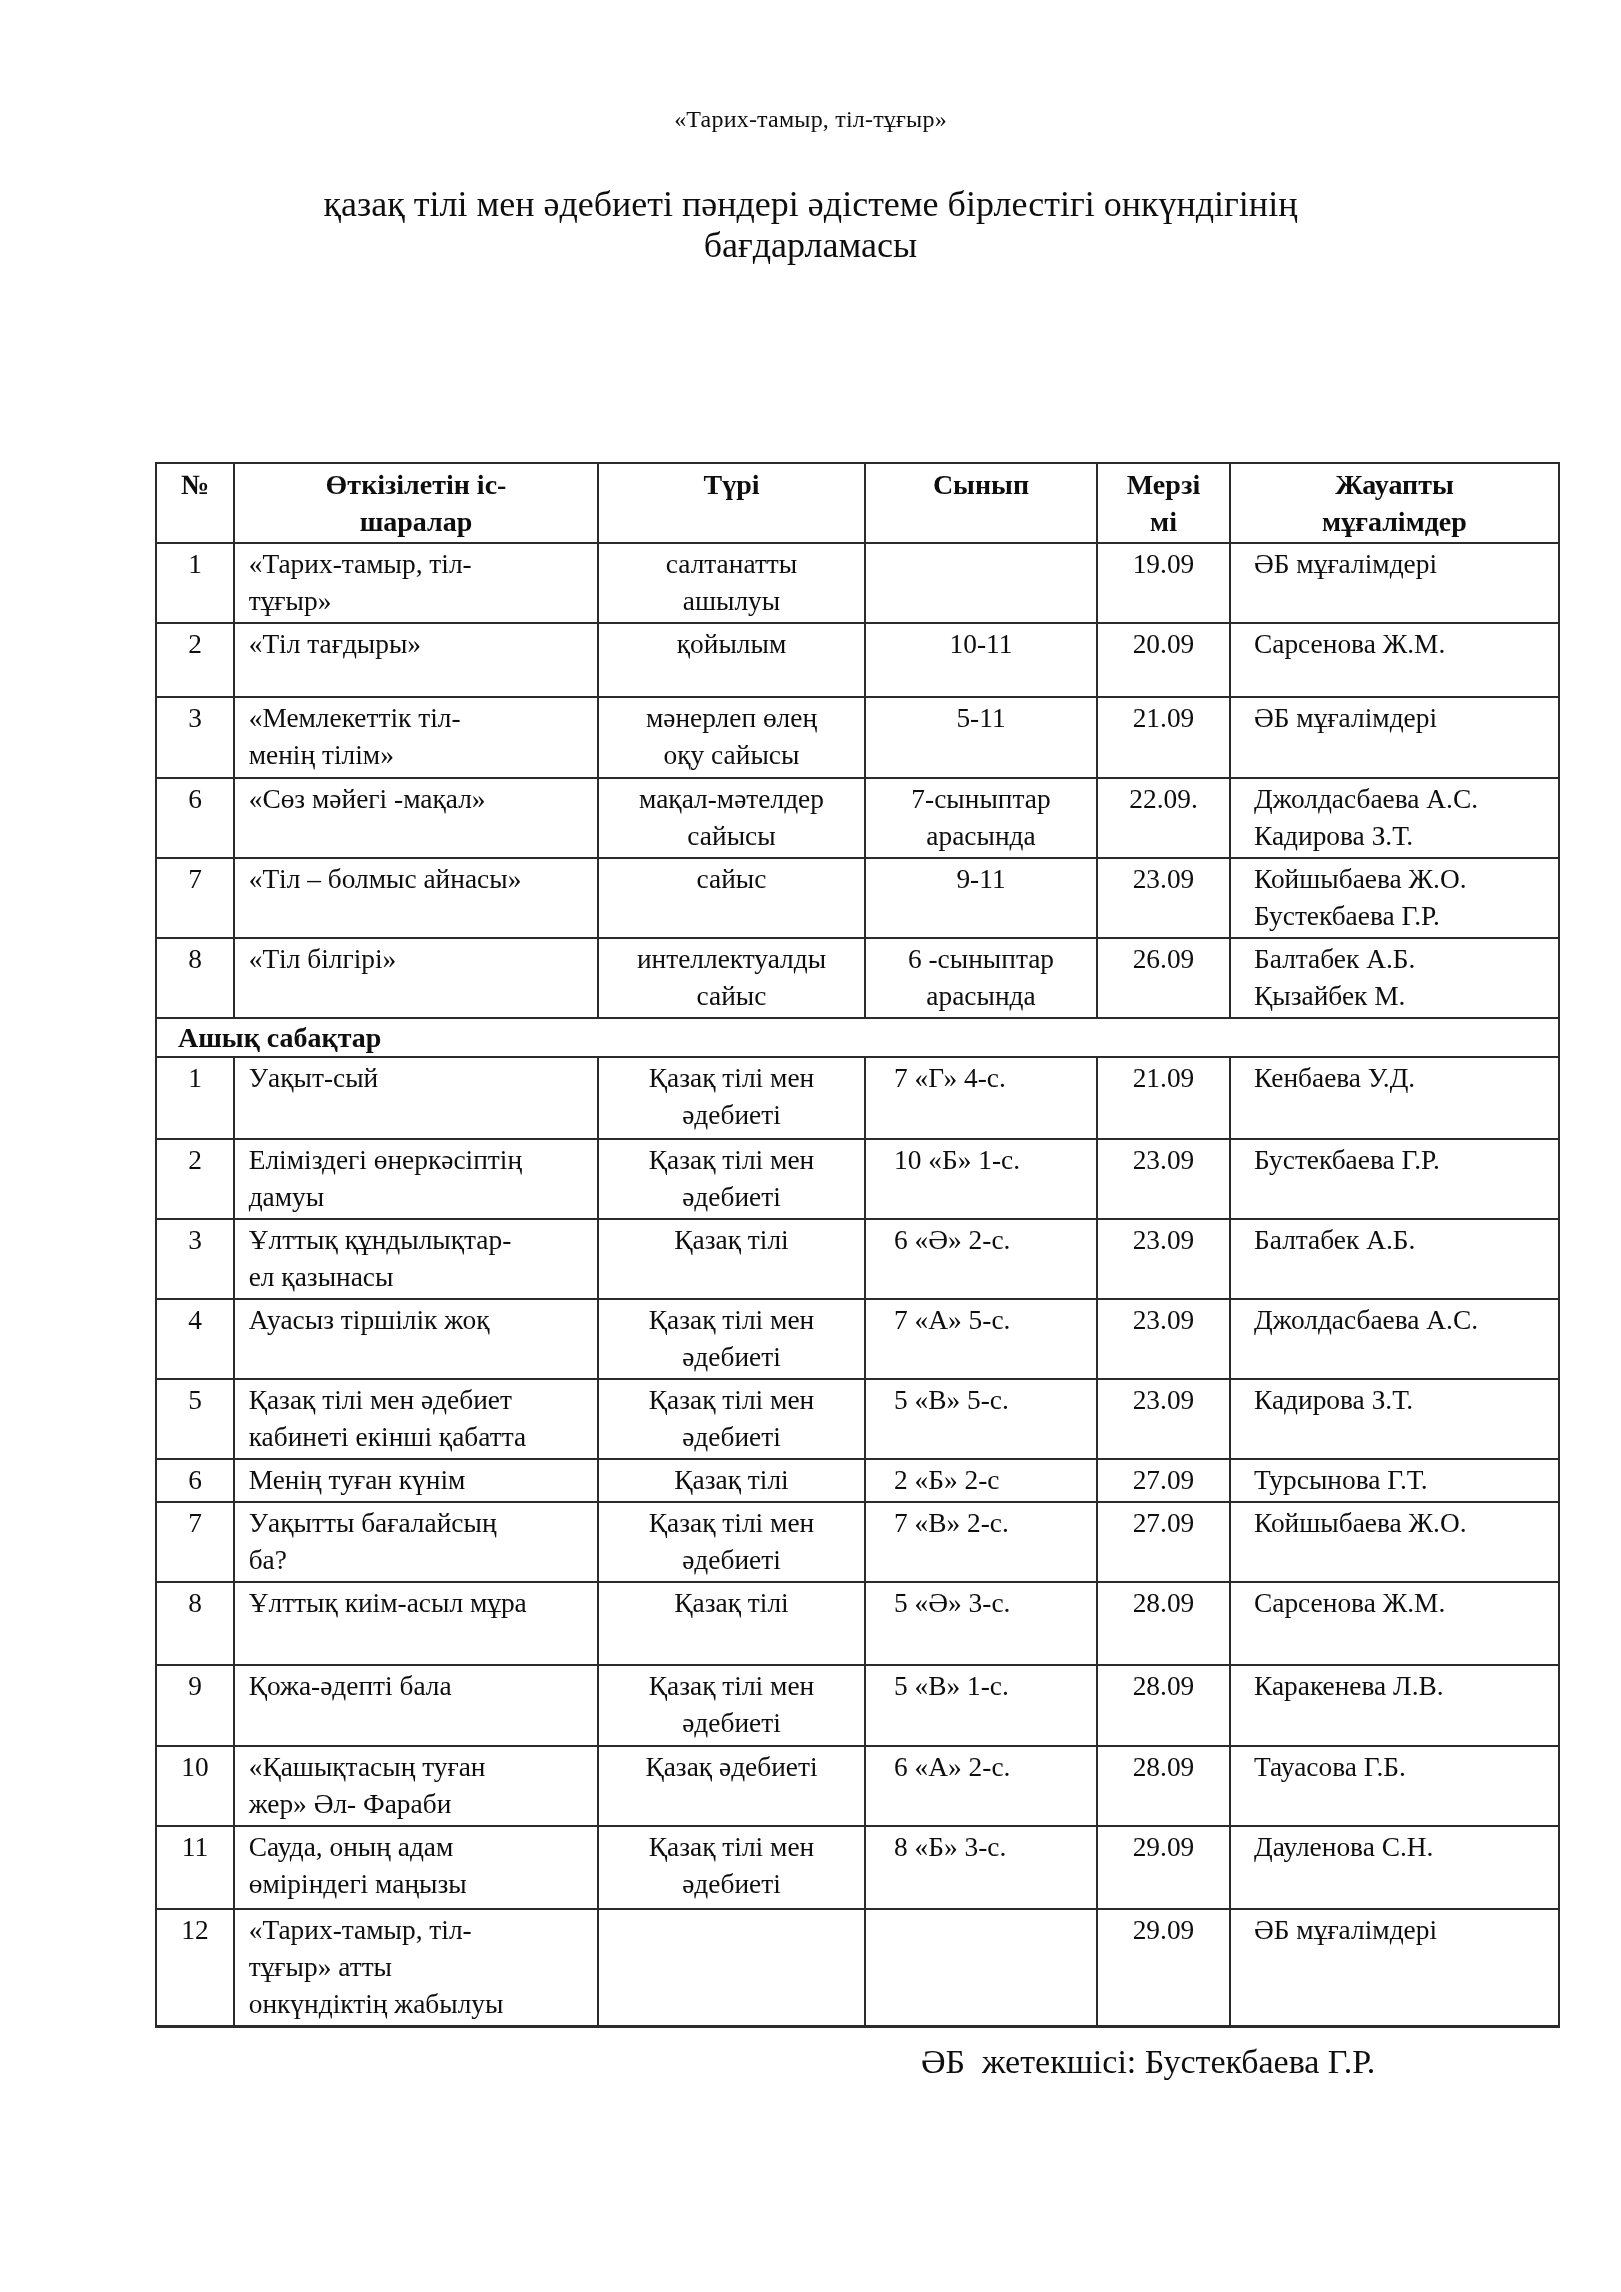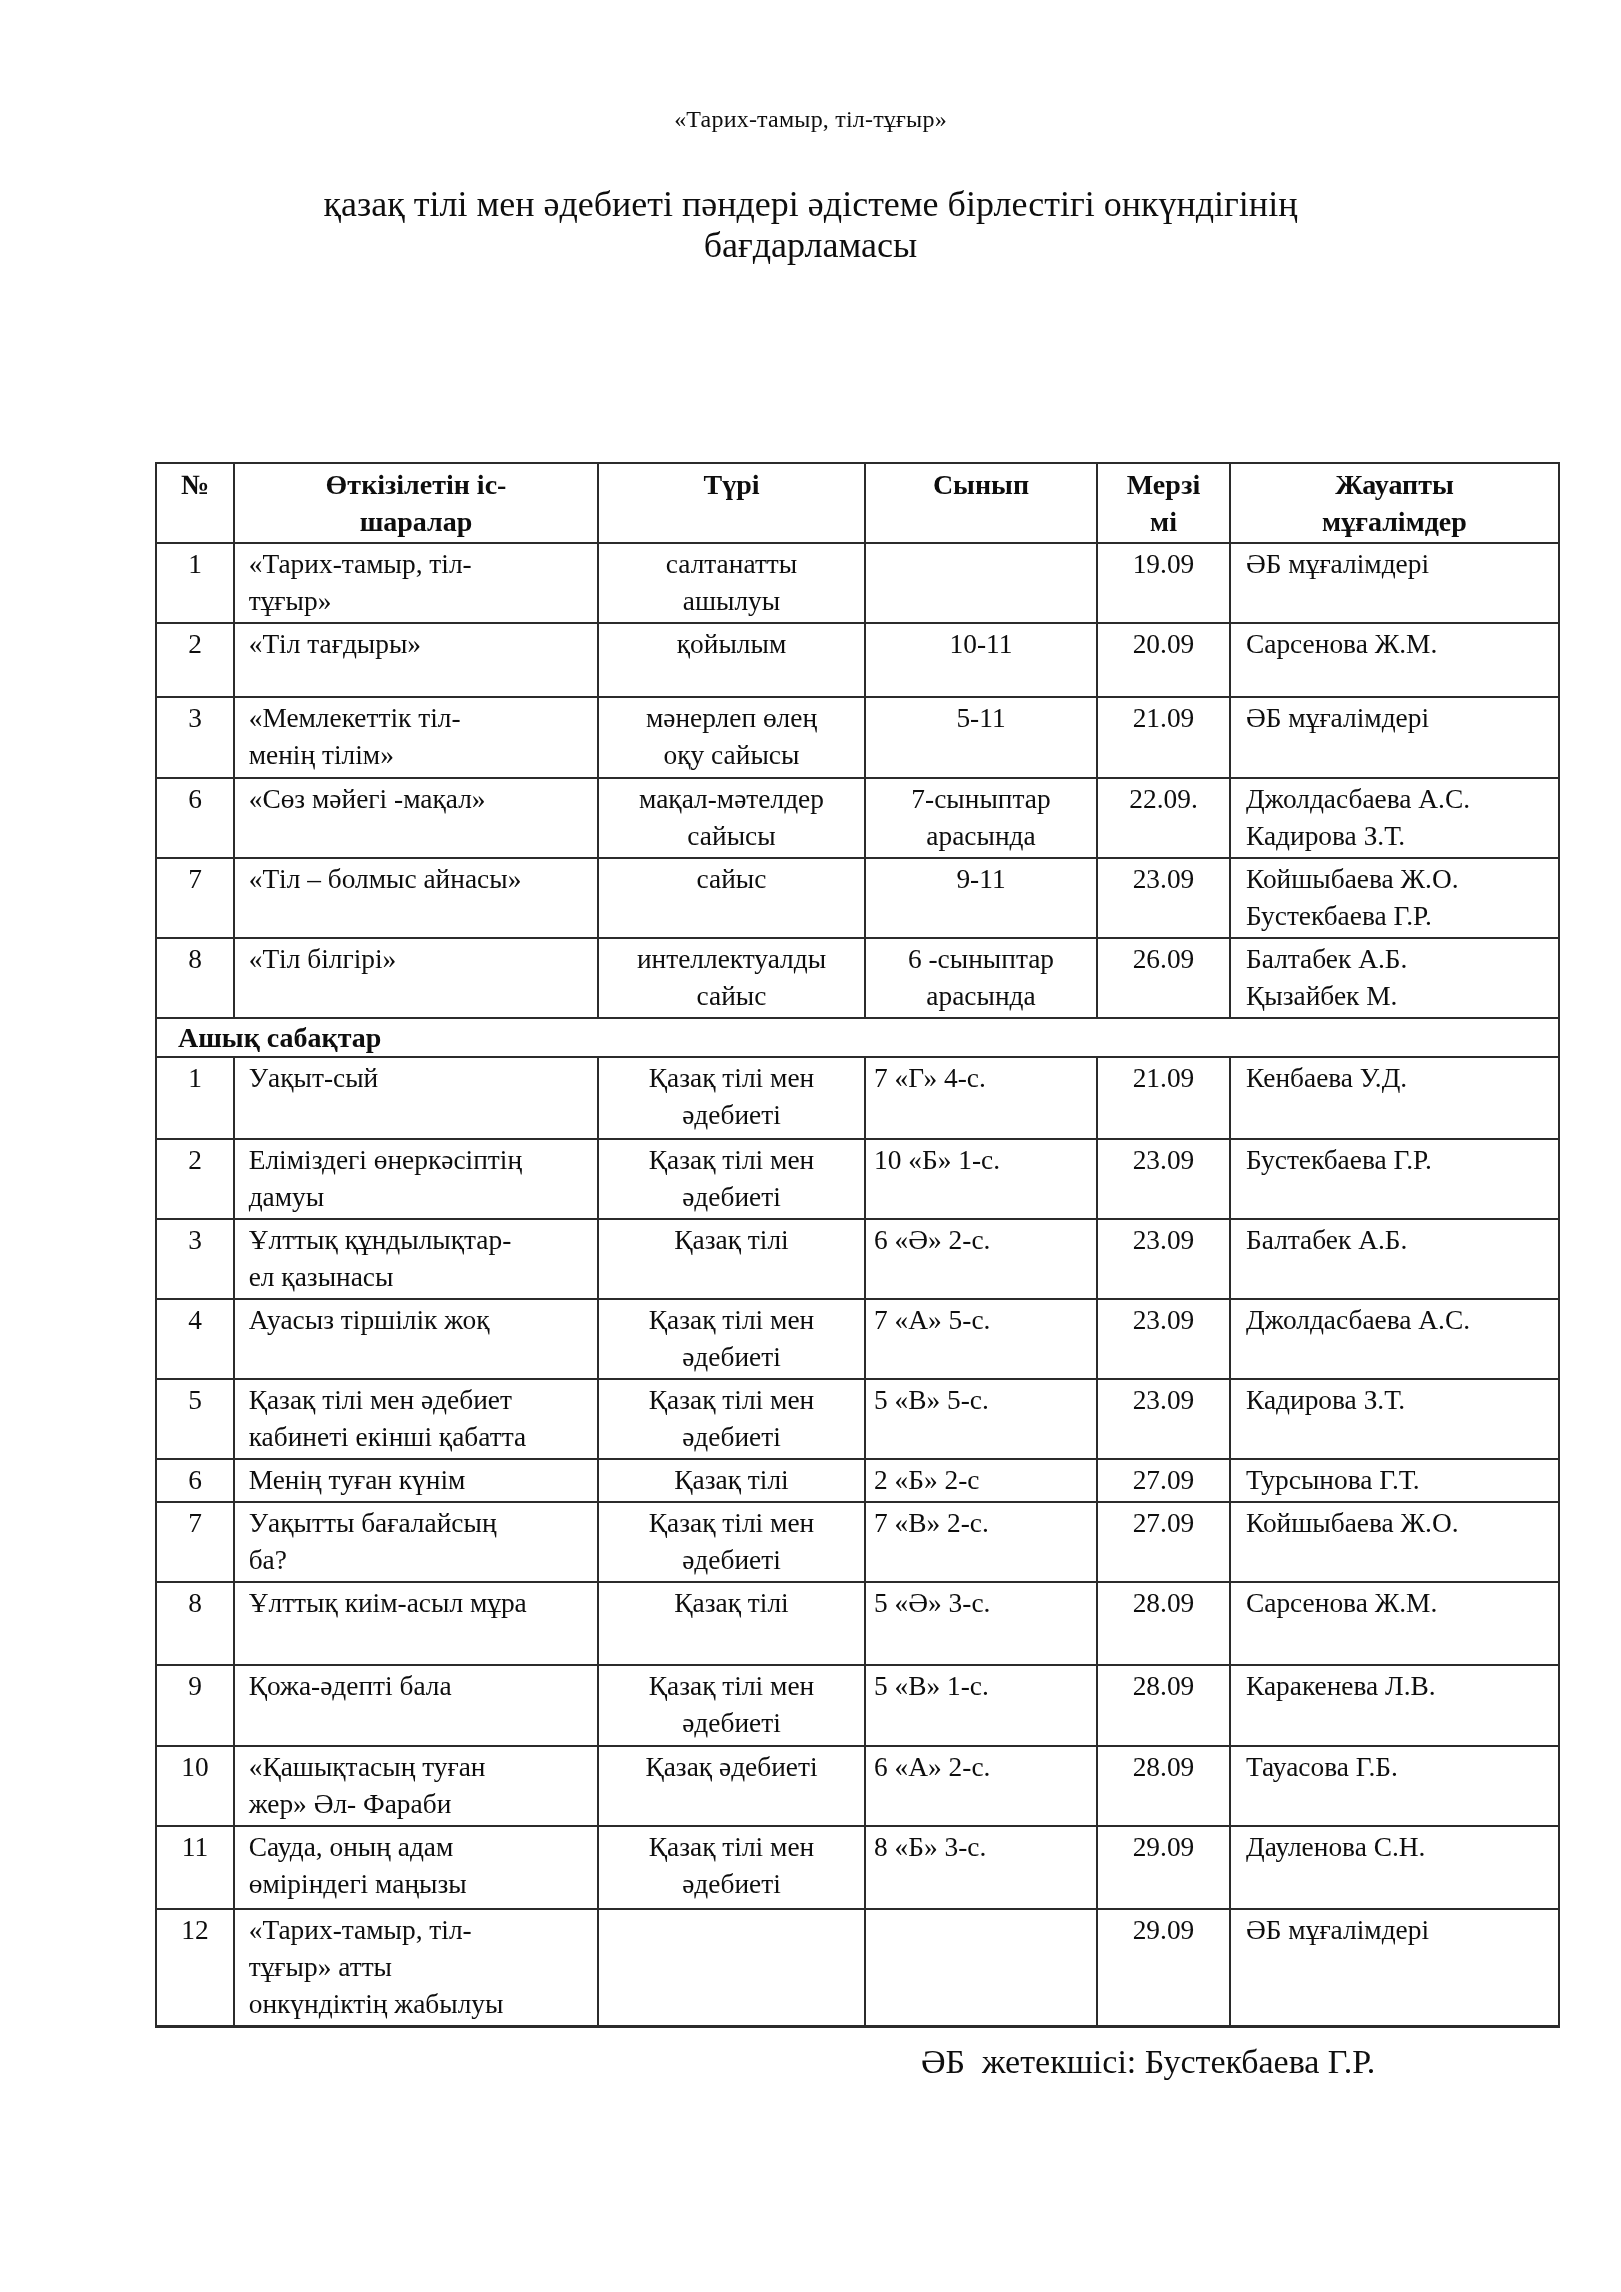--- a/index.html
+++ b/index.html
@@ -63,22 +63,22 @@
     text-align: center;
     font-size: 28px;
     border-bottom-width: 2.9px;
   }
   thead tr { height: 78px; }
   td.col-num     { text-align: center; }
   td.col-event   { text-align: left; padding-left: 13.7px; }
   td.col-type    { text-align: center; }
   td.col-grade   { text-align: center; }
   td.col-date    { text-align: center; }
-  td.col-teacher { text-align: left; padding-left: 15px; }
-  #s2 td.col-grade { text-align: left; padding-left: 8px; margin-top: 32px; }
+  td.col-teacher { text-align: left; padding-left: 23px; }
+  #s2 td.col-grade { text-align: left; padding-left: 28px; margin-top: 32px; }
   .band-row { height: 37px; }
   .band-row td {
     text-align: left;
     font-weight: bold;
     font-size: 28px;
     border-top-width: 2.9px;
     padding: 0 21px;
   }
   
   #s1 tr:nth-child(1){height:75px}

